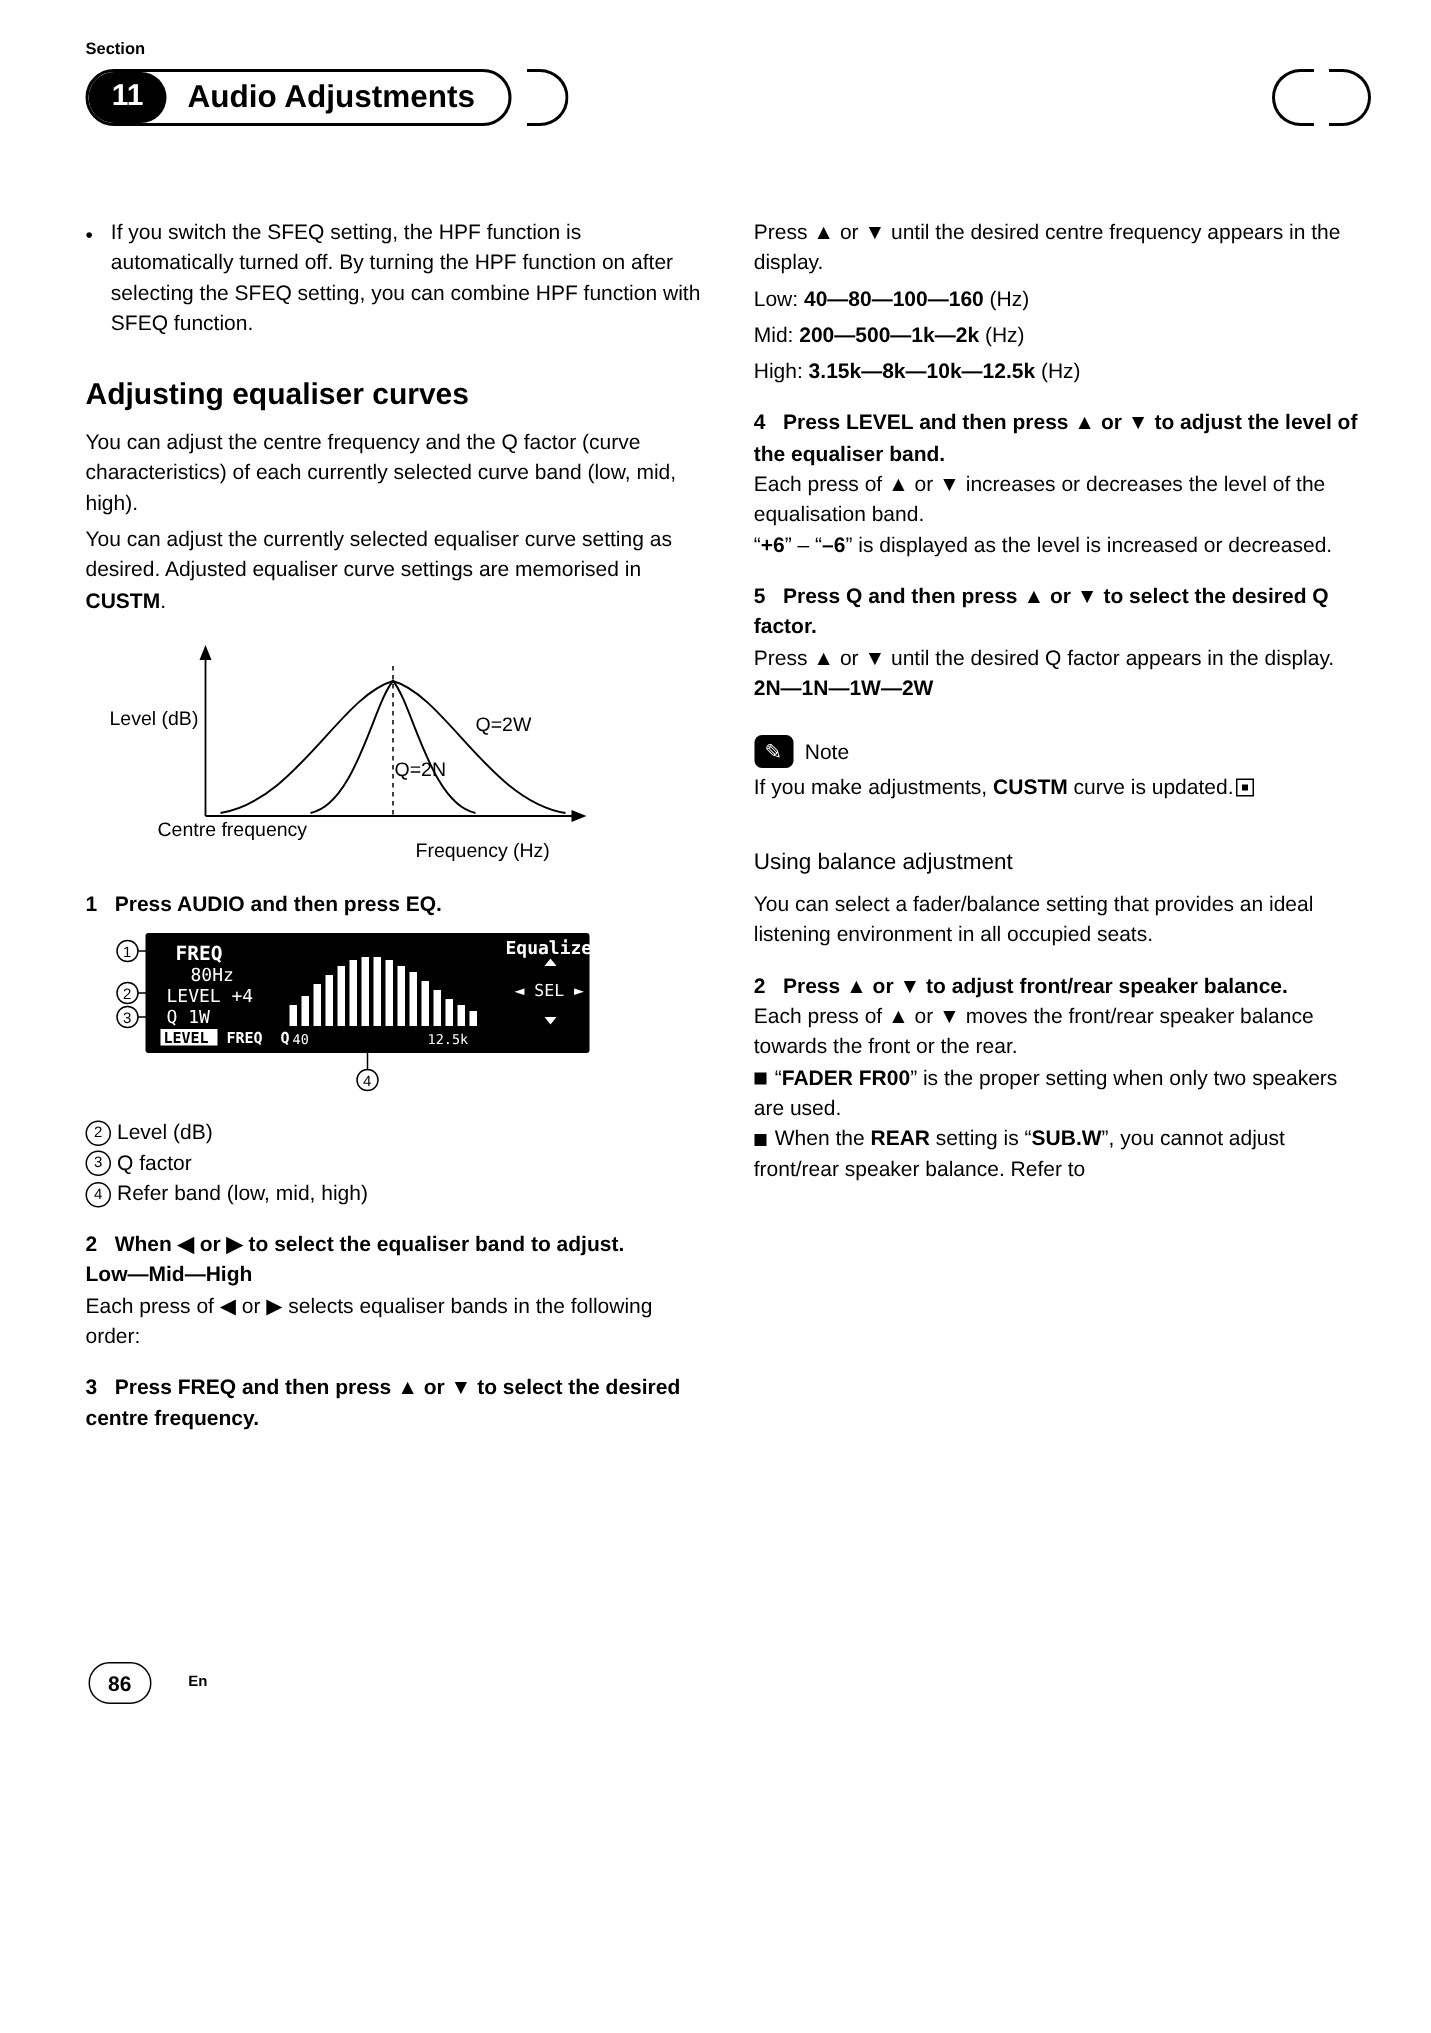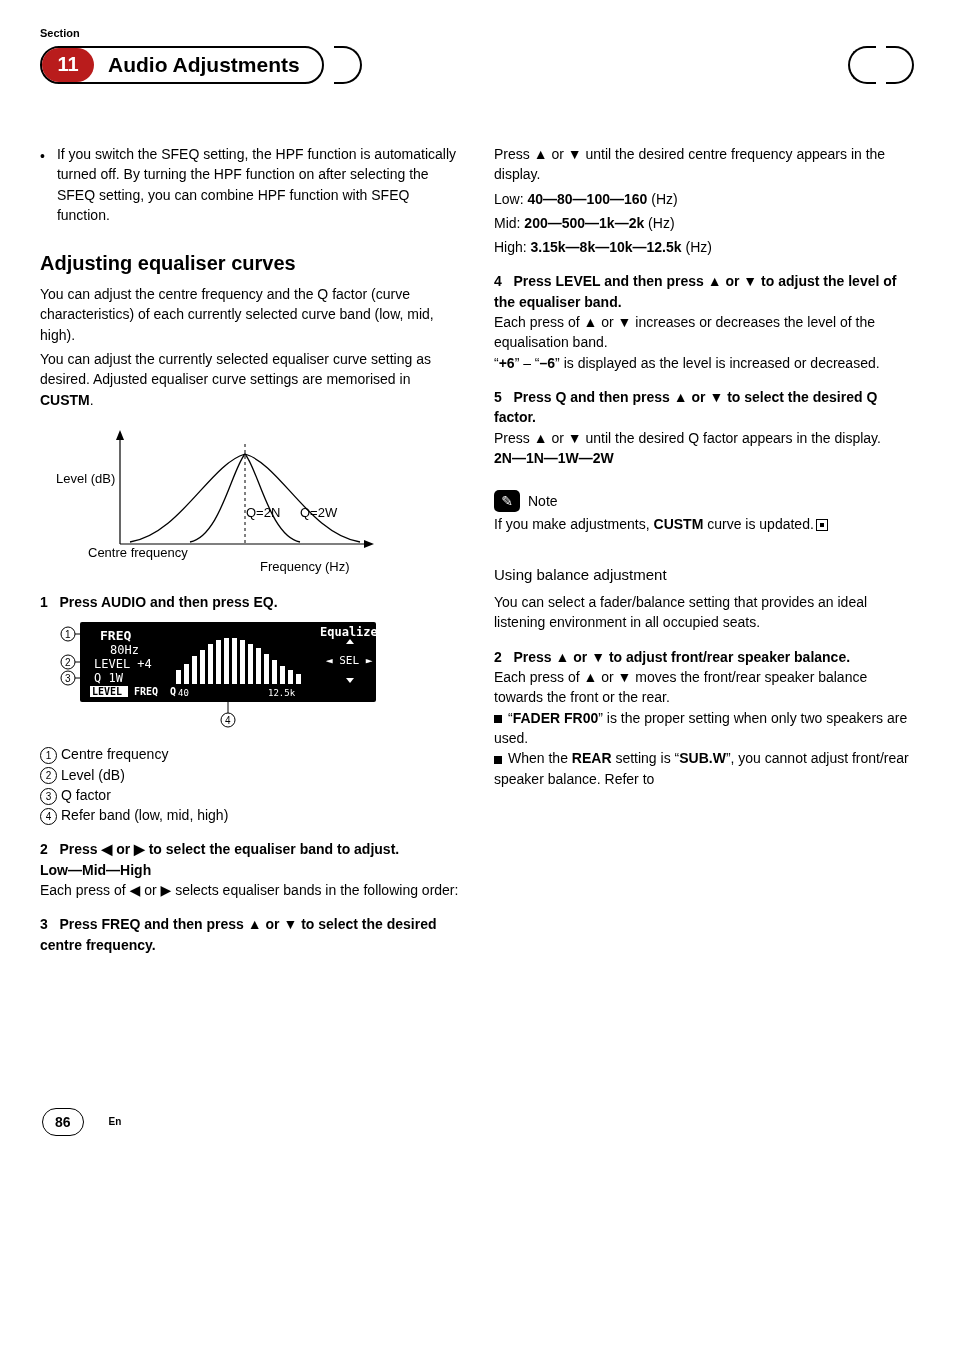--- a/index.html
+++ b/index.html
@@ -10,20 +10,21 @@
     line-height: 1.45;
     color: #000;
     background: #fff;
     width: 954px;
   }
   .page {
     padding: 26px 40px 42px 40px;
     box-sizing: border-box;
     position: relative;
     height: 1162px;
+    margin-left: 17px;
   }
   .section-label {
     font-size: 11px;
     font-weight: bold;
     margin-bottom: 4px;
   }
   .header-row {
     display: flex;
     align-items: center;
     gap: 10px;
@@ -32,21 +33,21 @@
   .chapter-pill {
     display: flex;
     align-items: center;
     border: 2px solid #000;
     border-radius: 26px;
     height: 34px;
     overflow: hidden;
     padding-right: 22px;
   }
   .chapter-num {
-    background: #b91c1c;
+    background: #000000;
     color: #fff;
     font-weight: bold;
     font-size: 20px;
     width: 52px;
     height: 100%;
     display: flex;
     align-items: center;
     justify-content: center;
     border-top-right-radius: 20px;
     border-bottom-right-radius: 20px;
@@ -225,21 +226,21 @@
           <polygon points="314,120 304,116 304,124" fill="#000"></polygon>
 
           <line x1="185" y1="20" x2="185" y2="120" stroke="#000" stroke-width="1" stroke-dasharray="3 3"></line>
 
           <path d="M70,118 C120,110 150,40 185,30 C220,40 250,110 300,118" fill="none" stroke="#000" stroke-width="1.3"></path>
 
           <path d="M130,118 C160,112 172,45 185,30 C198,45 210,112 240,118" fill="none" stroke="#000" stroke-width="1.3"></path>
         </svg>
         <div style="position:absolute;left:-4px;top:46px;font-size:13px">Level (dB)</div>
         <div style="position:absolute;left:186px;top:80px;font-size:13px">Q=2N</div>
-        <div style="position:absolute;left:240px;top:80px;font-size:13px">Q=2W</div>
+        <div style="position:absolute;left:240px;top:50px;font-size:13px">Q=2W</div>
         <div style="position:absolute;left:28px;top:120px;font-size:13px">Centre frequency</div>
         <div style="position:absolute;left:200px;top:134px;font-size:13px">Frequency (Hz)</div>
       </div>
 
       <div class="step">
         <span class="step-head">1&nbsp;&nbsp;&nbsp;<span>Press AUDIO and then press EQ.</span></span>
       </div>
 
       <svg class="lcd" width="330" height="110" viewBox="0 0 330 110">
         <rect x="22" y="2" width="296" height="80" fill="#000" rx="2"></rect>
@@ -285,28 +286,27 @@
         <line x1="17" y1="42" x2="30" y2="42" stroke="#000"></line>
         <circle cx="10" cy="58" r="7" fill="none" stroke="#000"></circle>
           <text x="7" y="62" font-size="10">3</text>
         <line x1="17" y1="58" x2="30" y2="58" stroke="#000"></line>
         <circle cx="170" cy="100" r="7" fill="none" stroke="#000"></circle>
           <text x="167" y="104" font-size="10">4</text>
         <line x1="170" y1="82" x2="170" y2="93" stroke="#000"></line>
       </svg>
 
       <div style="margin-top:14px">
-        <div><span class="circle-num">1</span><span>Centre frequency</span></div>
         <div><span class="circle-num">2</span><span>Level (dB)</span></div>
         <div><span class="circle-num">3</span><span>Q factor</span></div>
         <div><span class="circle-num">4</span><span>Refer band (low, mid, high)</span></div>
       </div>
 
       <div class="step">
-        <div class="step-head">2&nbsp;&nbsp;&nbsp;<span>Press ◀ or ▶ to select the equaliser band to adjust.</span></div>
+        <div class="step-head">2&nbsp;&nbsp;&nbsp;<span>When ◀ or ▶ to select the equaliser band to adjust.</span></div>
         <div><b>Low—Mid—High</b></div>
         <div>Each press of ◀ or ▶ selects equaliser bands in the following order:</div>
       </div>
 
       <div class="step">
         <div class="step-head">3&nbsp;&nbsp;&nbsp;<span>Press FREQ and then press ▲ or ▼ to select the desired centre frequency.</span></div>
       </div>
     </div>
 
     <div class="col">

